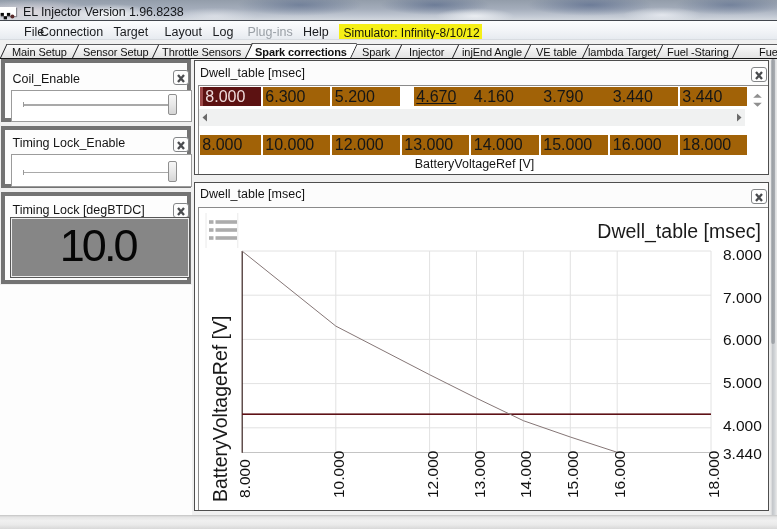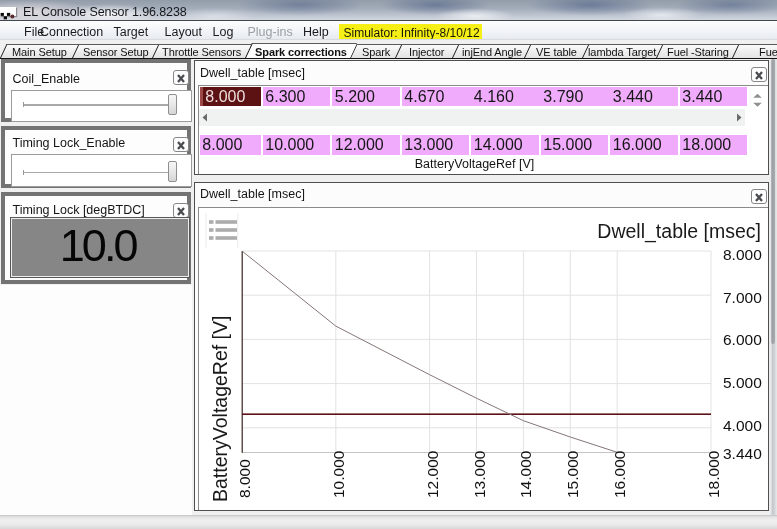--- a/index.html
+++ b/index.html
@@ -57,34 +57,34 @@
 .slhandle{position:absolute;left:155.5px;width:9px;height:20.5px;border:1px solid #8f8f8f;border-radius:2px;
 background:linear-gradient(180deg,#f6f6f6,#e8e8e8 50%,#d5d5d5);}
 #graybox{position:absolute;left:5.4px;top:21px;width:179.5px;height:60.5px;background:#868686;border:1px solid #585858;box-shadow:inset 0 0 0 1px #ededed;
 display:flex;align-items:center;justify-content:center;}
 #graybox div{font-size:45px;color:#060606;letter-spacing:-3px;padding:0 5px 3px 0;}
 
 
 #tablepanel{position:absolute;left:193.5px;top:59.5px;width:575px;height:115.5px;background:#fcfcfc;border:1px solid #4e4e4e;}
 #chartpanel{position:absolute;left:193.5px;top:182px;width:575px;height:329px;background:#fcfcfc;border:1px solid #4e4e4e;}
 .htitle{position:absolute;left:5.5px;top:6.5px;font-size:12.5px;color:#141414;line-height:1;}
-.cell{position:absolute;height:100%;background:#f0abfc;color:#161616;font-size:16px;padding:1.5px 0 0 2.5px;line-height:16.5px;}
+.cell{position:absolute;height:100%;background:#a16207;color:#161616;font-size:16px;padding:1.5px 0 0 2.5px;line-height:16.5px;}
 .cell.sel{background:#5c1212;color:#f0dcdc;border-left:3px solid #9c4848;}
 </style></head><body>
 
 <div id="titlebar"></div>
 <div id="titleicon">
   <svg width="16" height="9" viewBox="0 0 16 9">
     <rect x="0.6" y="0.9" width="3.3" height="3" fill="#0a0a0a"></rect>
     <rect x="6.9" y="0.9" width="3.3" height="3" fill="#0a0a0a"></rect>
     <rect x="3.7" y="4.3" width="3.3" height="3" fill="#0a0a0a"></rect>
     <circle cx="12.4" cy="4.6" r="2" fill="#5c2c2c"></circle>
   </svg>
 </div>
-<div id="titletext">EL Console Sensor 1.96.8238</div>
+<div id="titletext">EL Injector Version 1.96.8238</div>
 
 <div id="menubar">
   <div class="mi" style="left:24px;">File</div>
   <div class="mi" style="left:40px;">Connection</div>
   <div class="mi" style="left:113.5px;">Target</div>
   <div class="mi" style="left:164.5px;">Layout</div>
   <div class="mi" style="left:212.5px;">Log</div>
   <div class="mi" style="left:247.5px;color:#9aa0a6;">Plug-ins</div>
   <div class="mi" style="left:303px;">Help</div>
 </div>
@@ -171,21 +171,21 @@
   <div class="closebtn" style="left:556px;top:6px;background:#fff;"><svg width="14" height="13" viewBox="0 0 14 13">
         <path d="M4 3 L10 10 M10 3 L4 10" stroke="#4a4c4f" stroke-width="2.3"></path>
       </svg></div>
 
   <div class="abs" style="left:3px;top:24.5px;width:570px;height:89px;border-top:1px solid #8a8a8a;border-left:1px solid #8a8a8a;background:#fff;"></div>
 
   <div class="abs" style="left:5.3px;top:26.5px;width:548px;height:19px;" id="row1">
       <div class="cell sel" style="left:0px;width:61px;">8.000</div>
       <div class="cell" style="left:63px;width:67.5px;">6.300</div>
       <div class="cell" style="left:132.5px;width:67.5px;">5.200</div>
-      <div class="cell" style="left:202px;width:75px;">4.670</div>
+      <div class="cell" style="left:214px;width:75px;text-decoration:underline;">4.670</div>
       <div class="cell" style="left:271.5px;width:76px;">4.160</div>
       <div class="cell" style="left:341px;width:84px;">3.790</div>
       <div class="cell" style="left:410.5px;width:67.5px;">3.440</div>
       <div class="cell" style="left:480px;width:67.5px;">3.440</div>
     </div>
 
   <svg class="abs" style="left:552px;top:27px;" width="22" height="22" viewBox="0 0 22 22">
     <path d="M6.2 9.8 L10.5 5.8 L14.8 9.8 Z" fill="#8f8f8f"></path>
     <path d="M6.2 14.8 L10.5 18.8 L14.8 14.8 Z" fill="#8f8f8f"></path>
   </svg>

